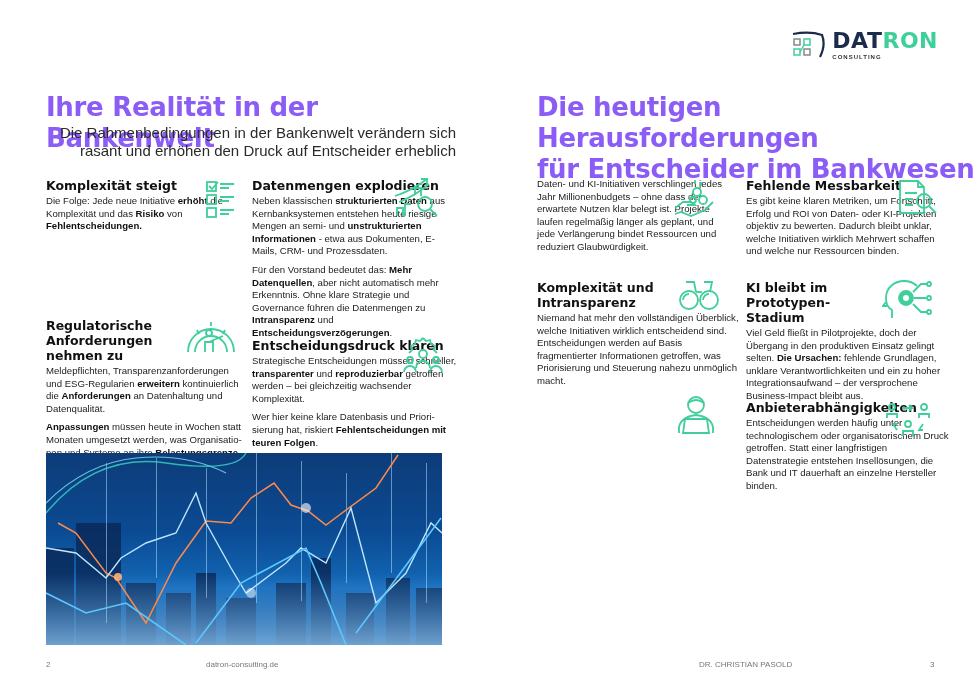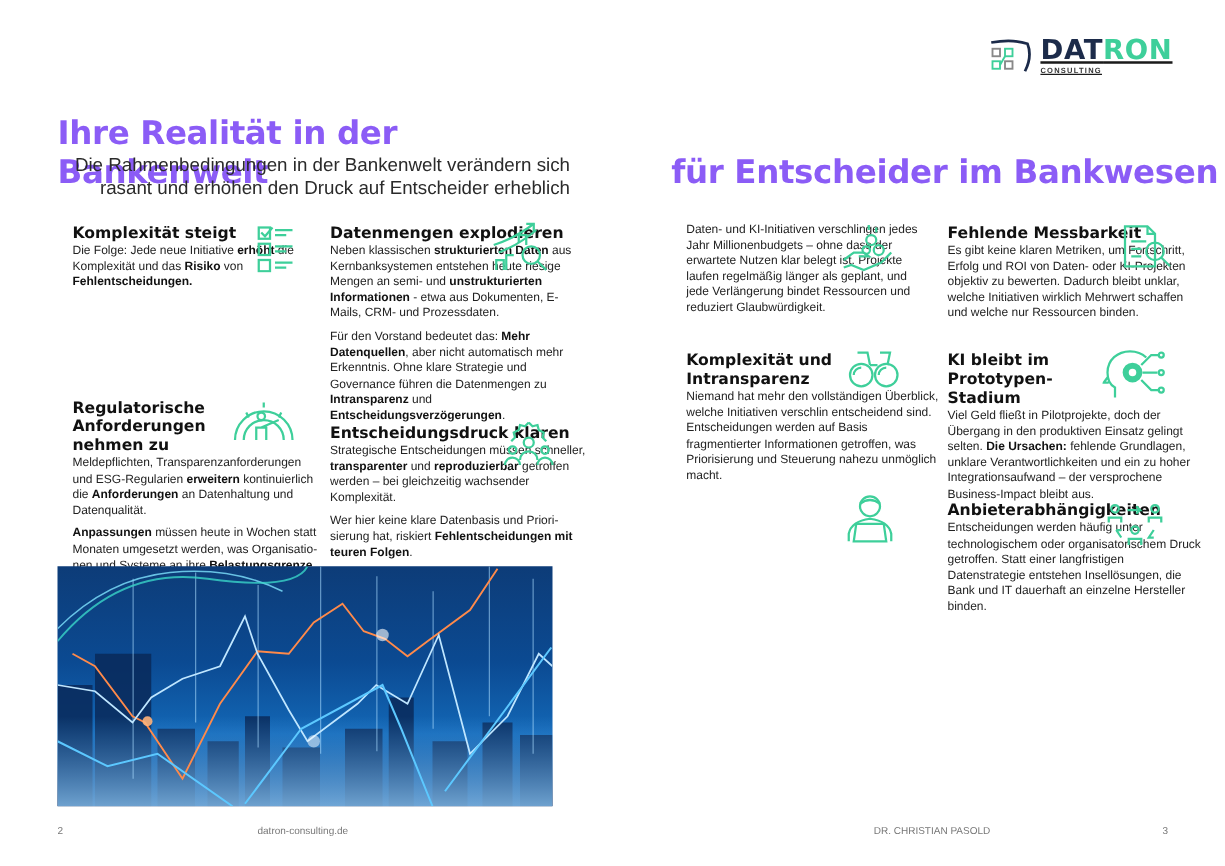--- a/index.html
+++ b/index.html
@@ -7,32 +7,32 @@
   body { font-family: "Liberation Sans", "DejaVu Sans", sans-serif; color: #1a1a1a; position: relative; }
 
   .spread { position: absolute; inset: 0; }
   .page { position: absolute; top: 0; height: 693px; width: 490px; }
   .page.left { left: 0; }
   .page.right { left: 490px; }
 
   
   .logo { position: absolute; right: 42px; top: 30px; display: flex; align-items: center; gap: 6px; }
   .logo-mark { width: 36px; height: 28px; position: relative; }
-  .logo-text { display: flex; flex-direction: column; line-height: 1; text-decoration: underline; }
+  .logo-text { display: flex; flex-direction: column; line-height: 1; }
   .logo-word { font-family: "DejaVu Sans", sans-serif; font-weight: bold; font-size: 22px; letter-spacing: 0.5px; }
   .logo-word .dat { color: #1c2b4a; }
   .logo-word .ron { color: #3ecf9a; }
   .logo-sub { font-size: 6px; letter-spacing: 1px; color: #333; margin-top: 2px; font-weight: bold; }
 
   
   .h1 { position: absolute; font-family: "DejaVu Sans", sans-serif; font-weight: bold; font-size: 26px; line-height: 31px; color: #8b5cf6; letter-spacing: -0.3px; }
   .lede { position: absolute; font-size: 15px; line-height: 18px; color: #2a2a2a; text-align: right; }
 
   
-  .block { position: absolute; margin-left: 12px; }
+  .block { position: absolute; }
   .block h3 { font-family: "DejaVu Sans", sans-serif; font-weight: bold; font-size: 12.5px; line-height: 15px; color: #111; margin-bottom: 2px; }
   .block p { font-size: 9.6px; line-height: 12.6px; color: #222; }
   .block p + p { margin-top: 6px; }
   .block b { font-weight: bold; color: #111; }
   .icon { position: absolute; }
   .icon svg { display: block; }
 
   
   .photo { position: absolute; left: 46px; top: 453px; width: 396px; height: 192px; overflow: hidden;
     background: linear-gradient(180deg, #0d3c78 0%, #0b4a92 40%, #1368b7 70%, #0a3a77 100%); }
@@ -176,21 +176,21 @@
       </div>
       <div class="logo-text">
         <div class="logo-word">
           <span class="dat">DAT</span><span class="ron">RON</span>
         </div>
         <div class="logo-sub">CONSULTING</div>
       </div>
     </div>
 
     <h1 class="h1" style="left:47px; top:92px;">
-      <br>
+      <span>Die heutigen Herausforderungen</span><br>
       <span>für Entscheider im Bankwesen</span>
     </h1>
 
     <div class="block" style="left:47px; top:178px; width:196px;">
       <p>Daten- und KI-Initiativen verschlin­gen jedes Jahr Millionenbudgets – ohne dass der erwartete Nutzen klar belegt ist. Projekte laufen regelmäßig län­ger als geplant, und jede Verlängerung bindet Ressourcen und reduziert Glaubwürdigkeit.</p>
     </div>
     <div class="icon" style="left:183px; top:178px;">
       <svg width="44" height="42" viewBox="0 0 44 42" fill="none" stroke="#3ecf9a" stroke-width="1.8">
         <path d="M22 2v4M28 4v4"></path>
           <circle cx="24" cy="14" r="4"></circle>
@@ -209,21 +209,21 @@
         <path d="M4 4h18l6 6v26H4z"></path>
           <path d="M22 4v6h6"></path>
           <path d="M9 16h12M9 22h8M9 28h8"></path>
         <circle cx="28" cy="24" r="7"></circle>
           <path d="M33 29l7 7"></path>
       </svg>
     </div>
 
     <div class="block" style="left:47px; top:280px; width:204px;">
       <h3 style="width:130px;">Komplexität und Intransparenz</h3>
-      <p>Niemand hat mehr den vollstän­digen Überblick, welche Initiativen verschlin entscheidend sind. Entscheidungen werden auf Basis fragmentierter Informationen getrof­fen, was Priorisierung und Steuerung nahezu unmöglich macht.</p>
+      <p>Niemand hat mehr den vollstän­digen Überblick, welche Initiativen wirklich entscheidend sind. Entscheidungen werden auf Basis fragmentierter Informationen getrof­fen, was Priorisierung und Steuerung nahezu unmöglich macht.</p>
     </div>
     <div class="icon" style="left:188px; top:278px;">
       <svg width="42" height="34" viewBox="0 0 42 34" fill="none" stroke="#3ecf9a" stroke-width="1.8">
         <path d="M8 4h8l2 10M26 4h8l-2 10"></path>
         <circle cx="11" cy="22" r="9"></circle>
           <circle cx="31" cy="22" r="9"></circle>
         <path d="M18 14h6"></path>
           <path d="M5 22a6 6 0 0 1 6-6M25 22a6 6 0 0 1 6-6"></path>
       </svg>
     </div>

